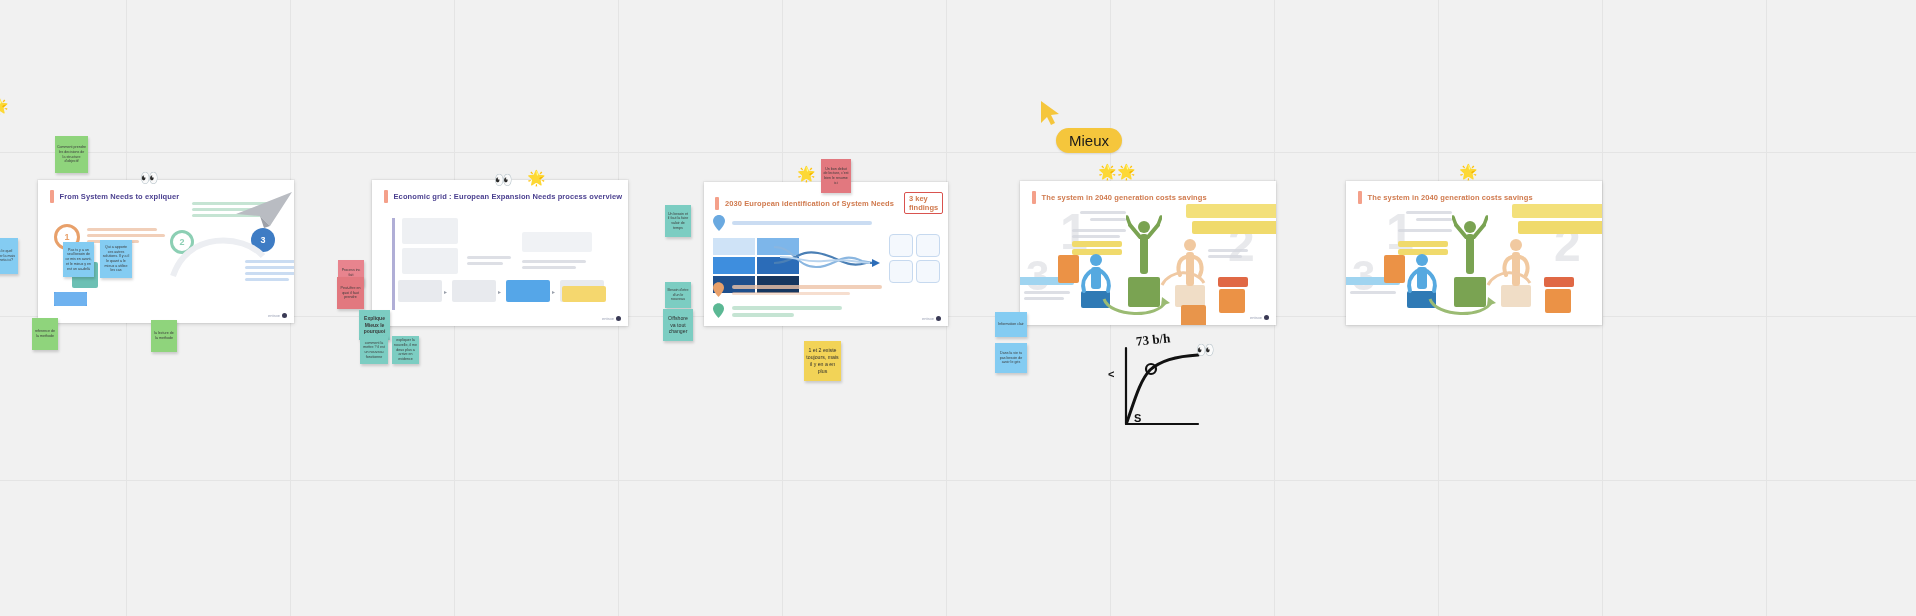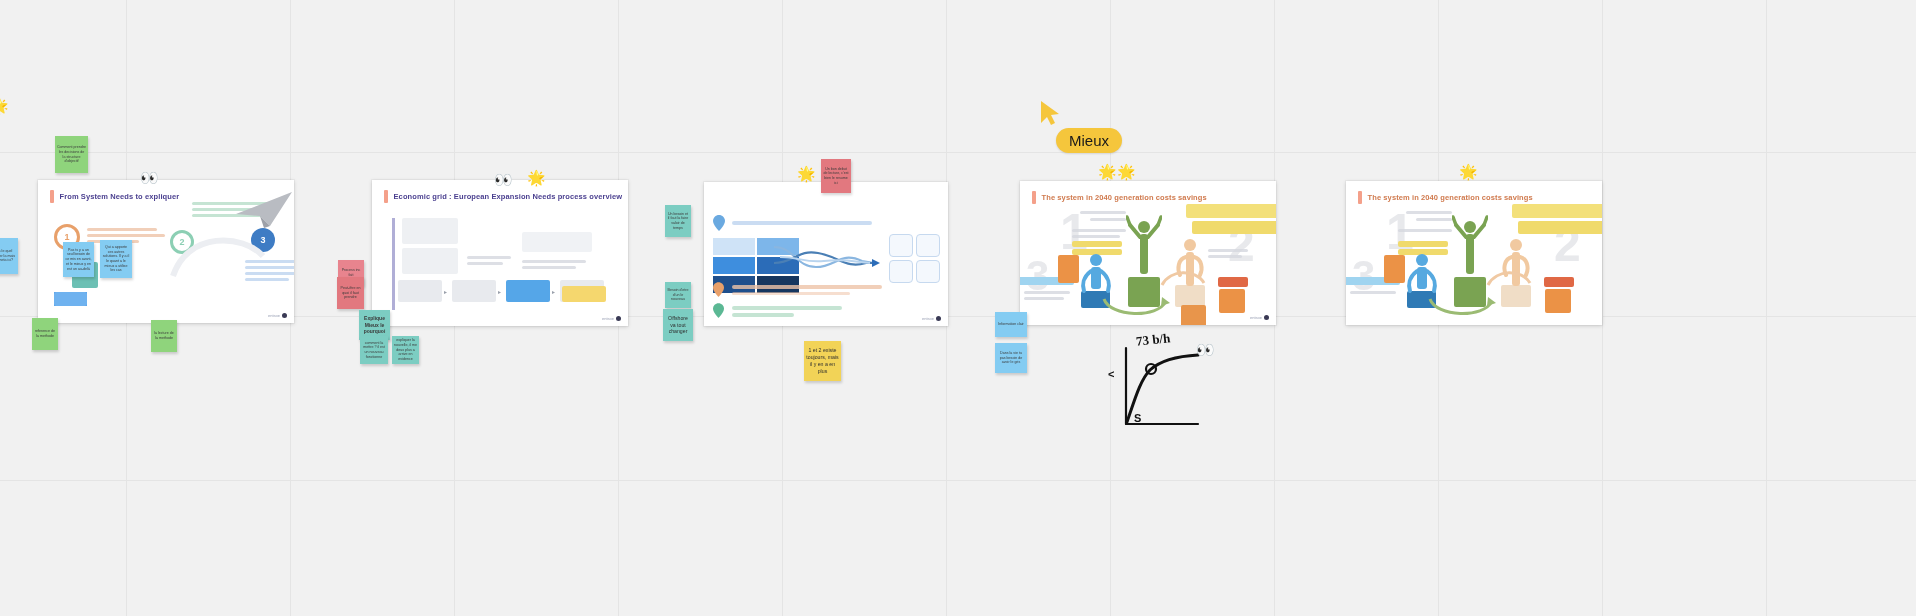--- a/index.html
+++ b/index.html
@@ -248,20 +248,25 @@
     <span>Un besoin et il faut la faire valoir de temps</span>
   </div>
   <div class="sticky teal" style="left:665px; top:282px; width:26px; height:26px;">
     <span>Besoin d'etre d'un le nouveau</span>
   </div>
   <div class="sticky teal readable" style="left:663px; top:309px; width:30px; height:32px;">
     <span>Offshore va tout changer</span>
   </div>
 
   <div class="slide" style="left:704px; top:182px; width:244px; height:144px;">
+    <div class="slide-title-row">
+      <div class="title-bar"></div>
+      <div class="slide-title orange">2030 European identification of System Needs</div>
+      <div class="title-highlight">3 key findings</div>
+    </div>
 
     <svg class="abs" style="left:9px; top:33px;" width="12" height="16" viewBox="0 0 12 16">
       <path d="M6,0 C9.3,0 12,2.7 12,6 C12,10 6,16 6,16 C6,16 0,10 0,6 C0,2.7 2.7,0 6,0 Z" fill="#6aa9e0"></path>
     </svg>
     <div class="tline blu abs" style="left:28px; top:39px; width:140px; height:4px;"></div>
 
     <div class="abs" style="left:9px; top:56px; display:grid; grid-template-columns:42px 42px; grid-template-rows:17px 17px 17px; gap:2px;">
       <div style="background:#cfe3f7;"></div>
       <div style="background:#7db6ea;"></div>
       <div style="background:#3e8ede;"></div>

